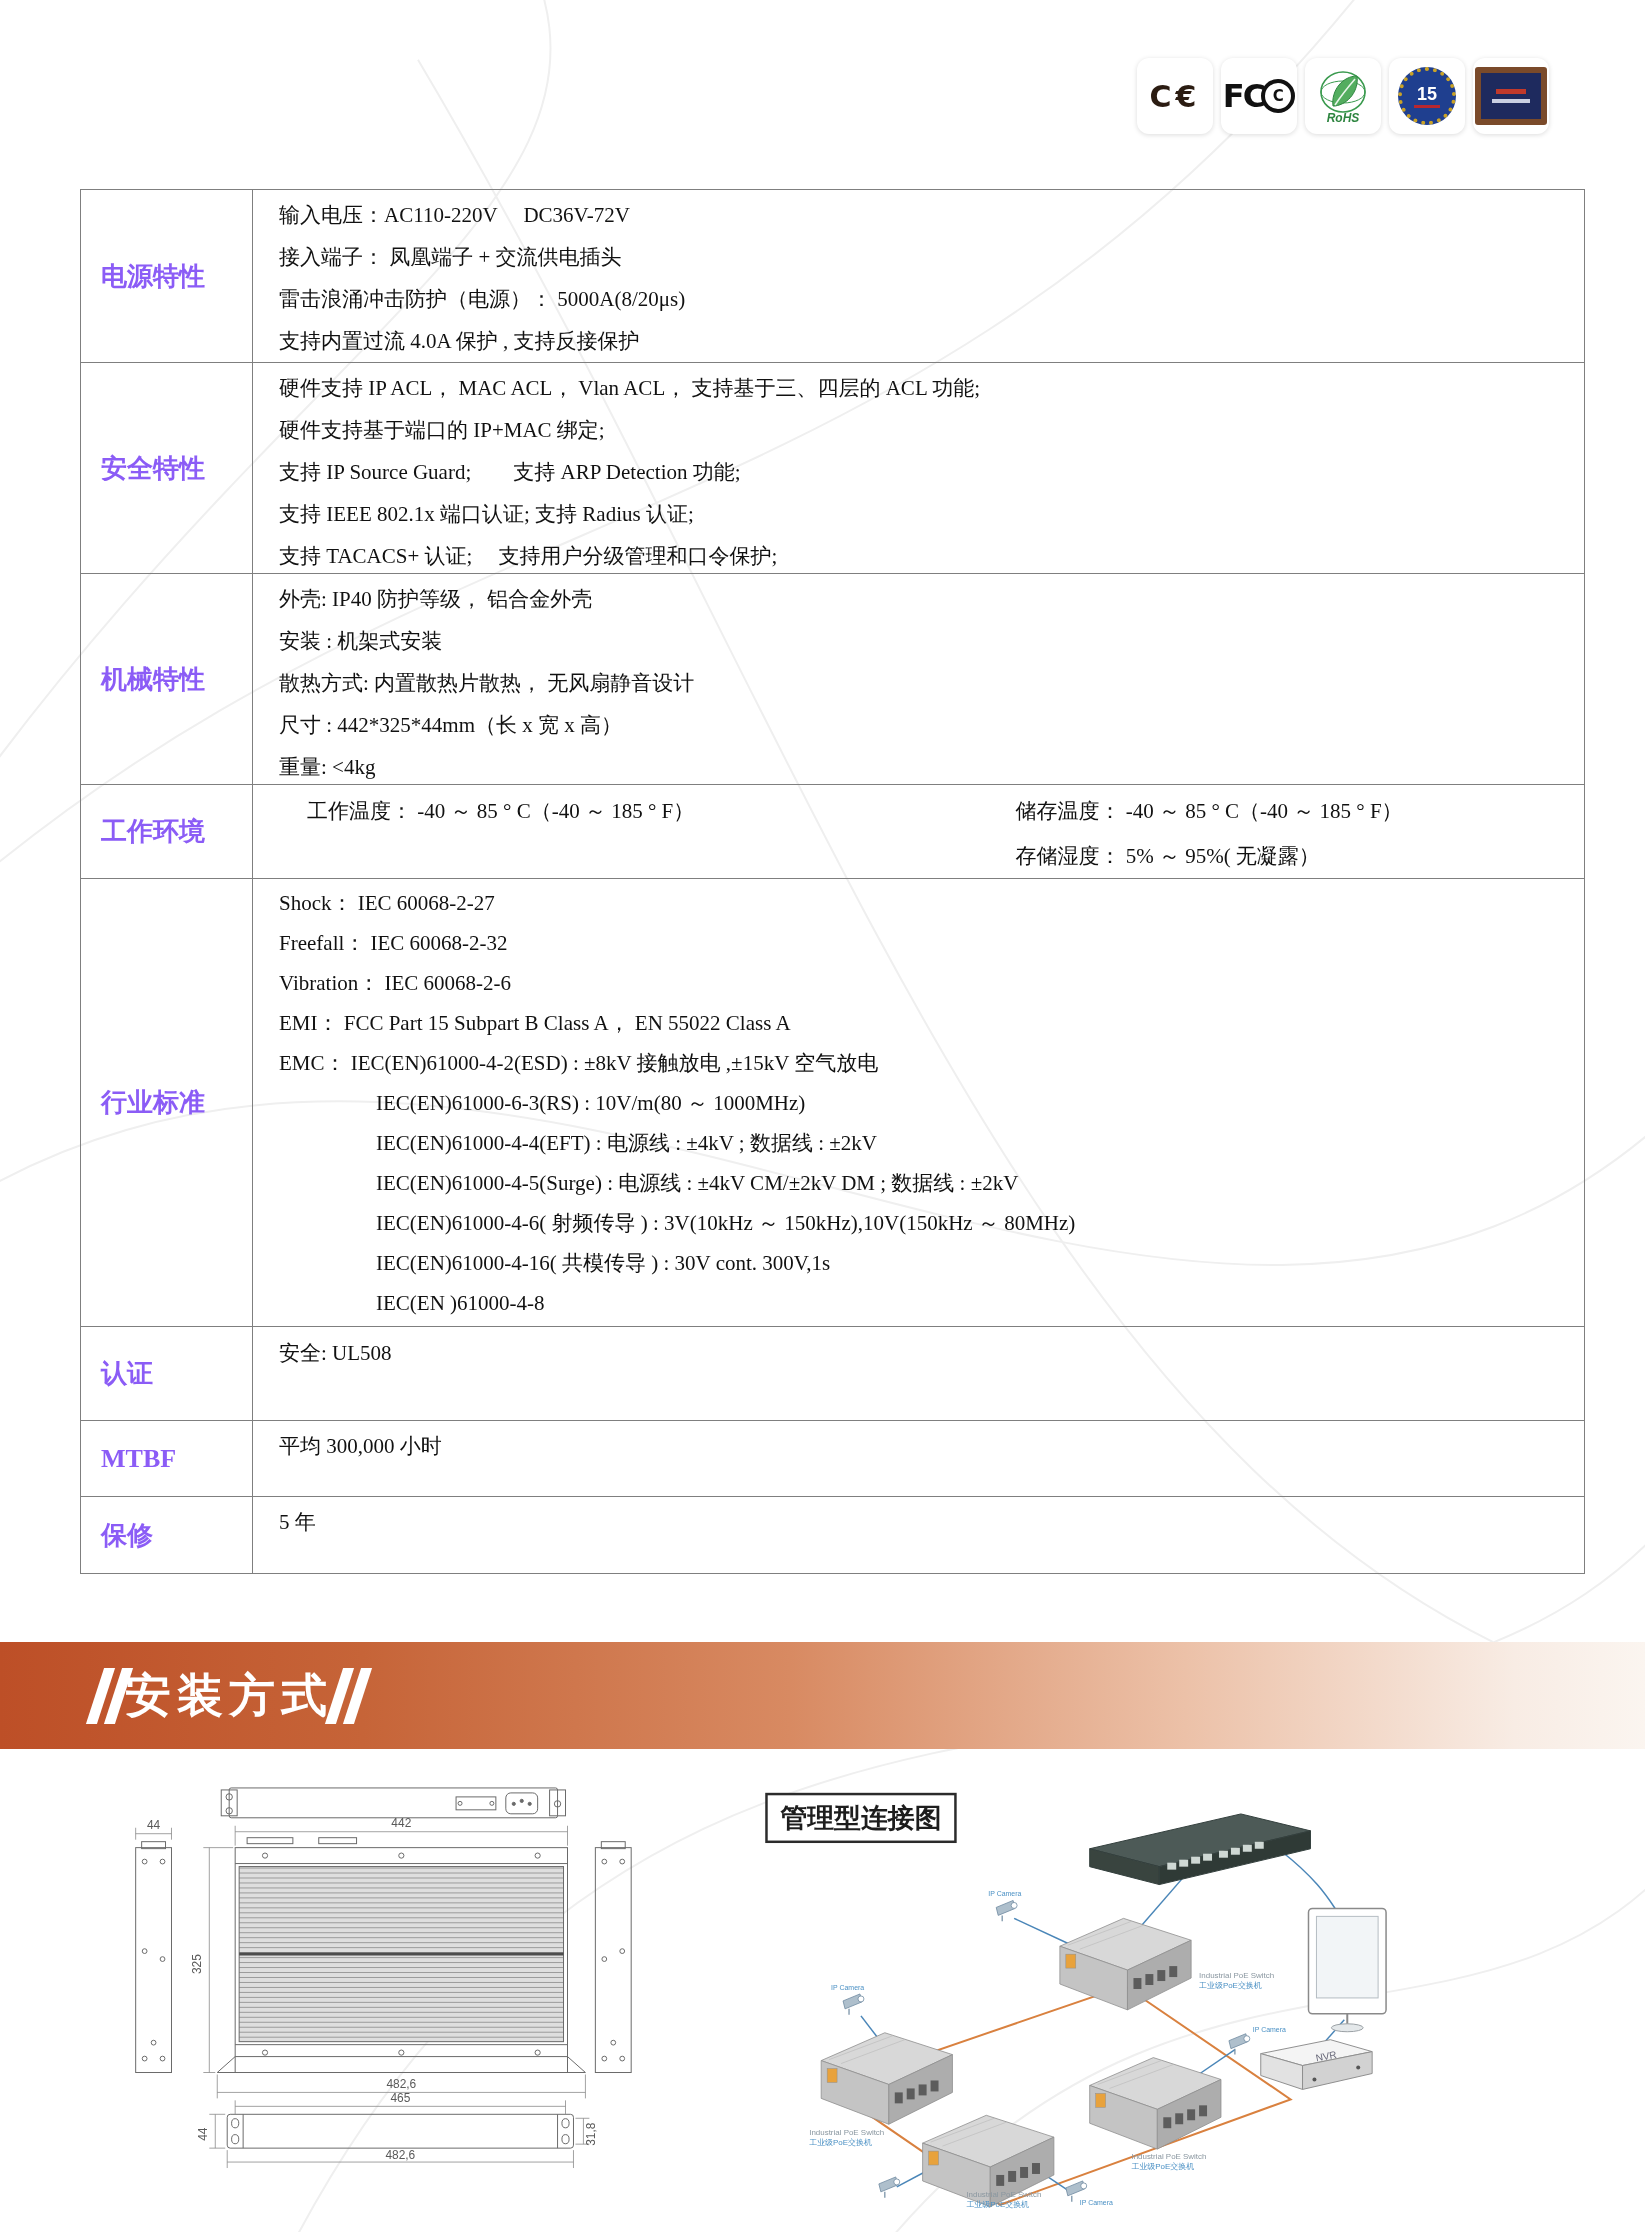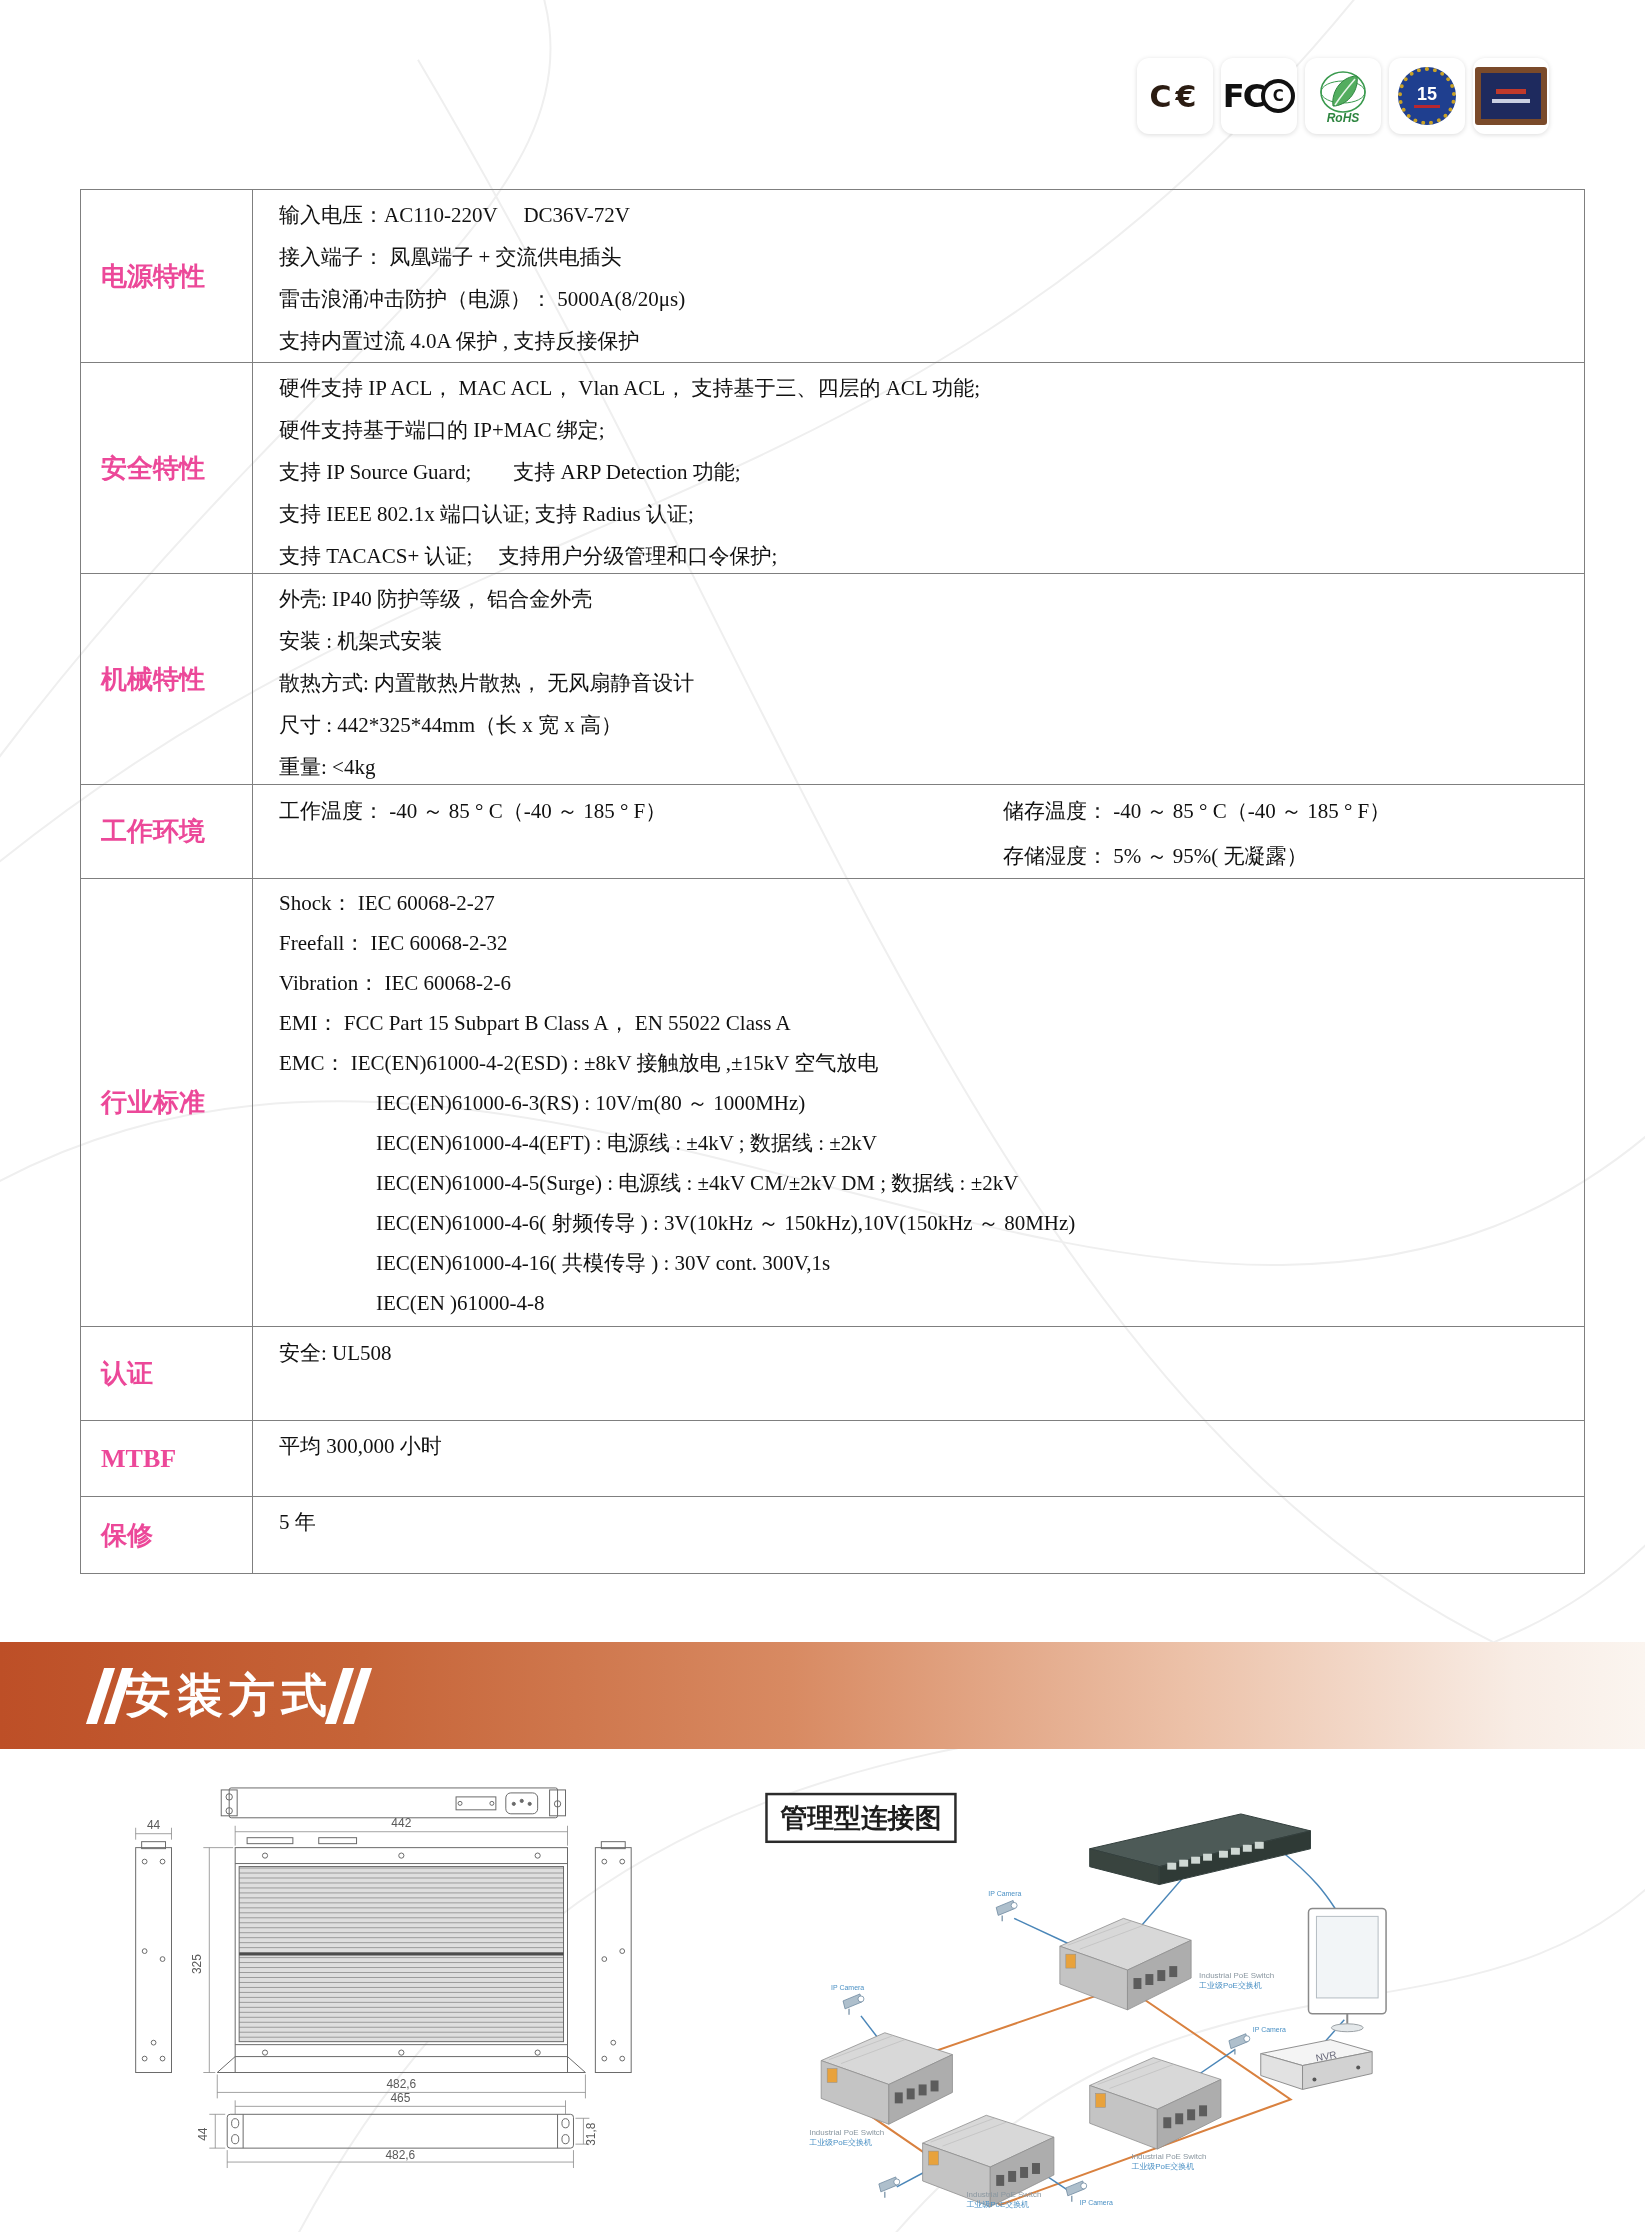--- a/index.html
+++ b/index.html
@@ -25,28 +25,28 @@
   .plaque-line{width:38px;height:4px;background:#c9cfe2;}
   .plaque-line.red{background:#c0392b;width:30px;height:5px;}
 
   
   .table{position:absolute;left:80px;top:189px;width:1503px;border:1px solid #7f7f7f;z-index:2;background:transparent;}
   .t-row{display:flex;border-top:1px solid #7f7f7f;box-sizing:border-box;}
   .t-row:first-child{border-top:none;}
   .h1{height:172px}.h2{height:211px}.h3{height:211px}.h4{height:94px}
   .h5{height:448px}.h6{height:94px}.h7{height:76px}.h8{height:77px}
   .t-label{width:151px;flex:0 0 151px;border-right:1px solid #7f7f7f;display:flex;align-items:center;
-           padding-left:20px;font-weight:bold;font-size:26px;color:#ec4899;box-sizing:content-box;}
+           padding-left:20px;font-weight:bold;font-size:26px;color:#8b5cf6;box-sizing:content-box;}
   .t-content{flex:1;display:flex;flex-direction:column;justify-content:flex-start;
              padding:4px 12px 4px 26px;font-size:21px;}
   .line{line-height:42px;white-space:pre-wrap;}
   .h5 .line{line-height:40px;}
   .h4 .line,.h6 .line{line-height:45px;}
   .indent{padding-left:97px;}
-  .env-cols{display:flex;}
+  .env-cols{display:flex;margin-left:28px;}
   .env-left{width:56%;}
   .env-right{flex:1;}
 
   
   .banner{position:absolute;left:0;top:1642px;width:1646px;height:107px;z-index:2;
           background:linear-gradient(90deg,#bd4f27 0%,#c66438 22%,#d88a62 48%,#ecc1a8 72%,#f8ece4 92%,#fbf5f0 100%);
           display:flex;align-items:center;padding-left:95px;box-sizing:border-box;gap:1px;}
   .slash-group{display:flex;gap:7px;}
   .slash-group i{display:block;width:11px;height:56px;background:#fff;transform:skewX(-18deg);}
   .banner-title{color:#fff;font-family:"Liberation Sans",sans-serif;font-weight:bold;

